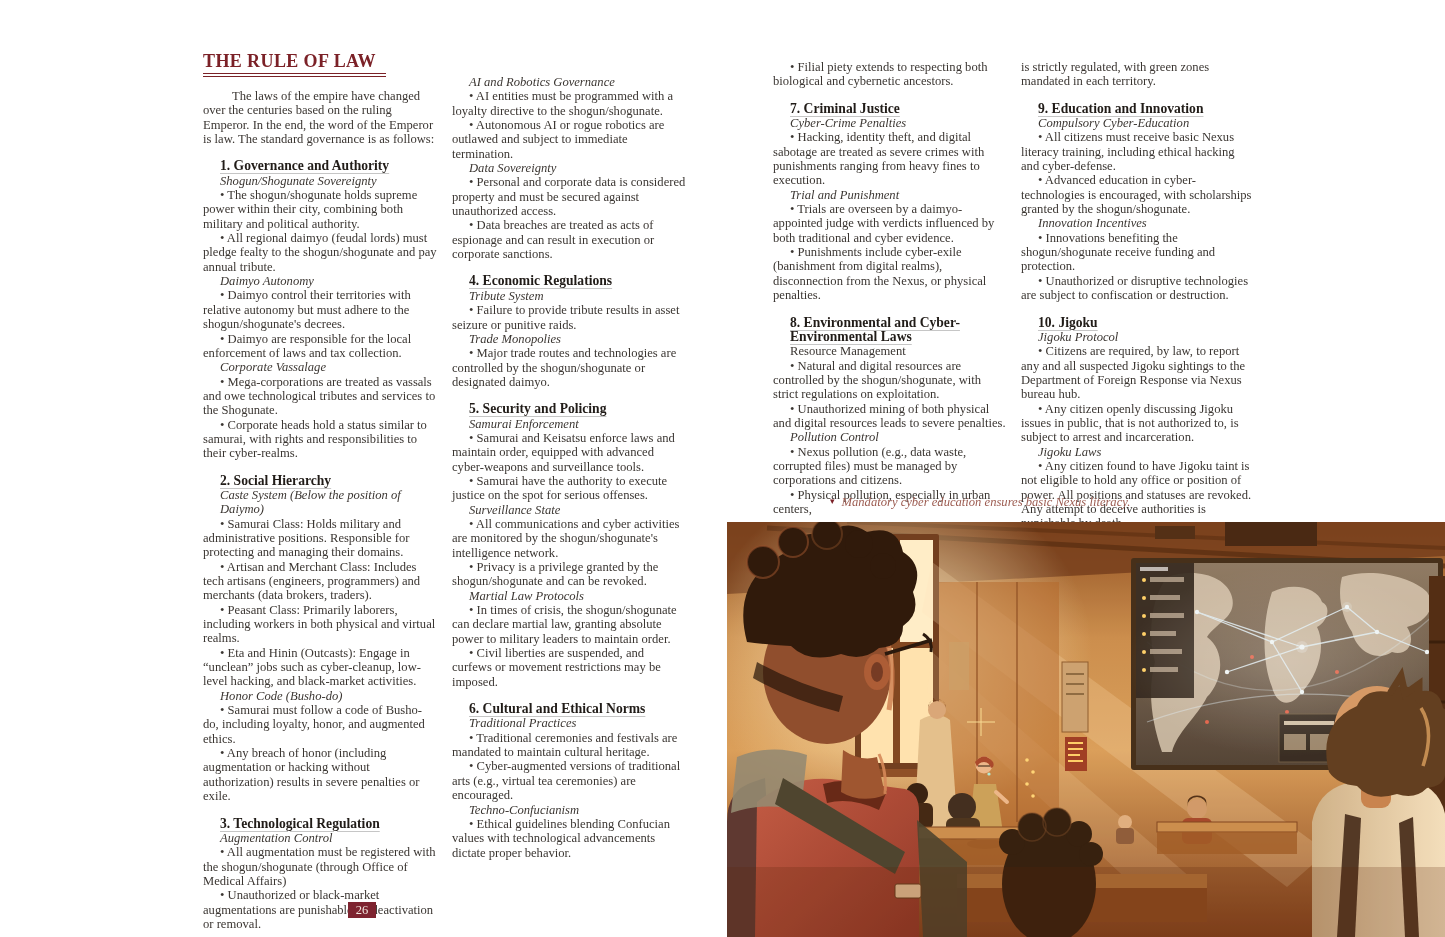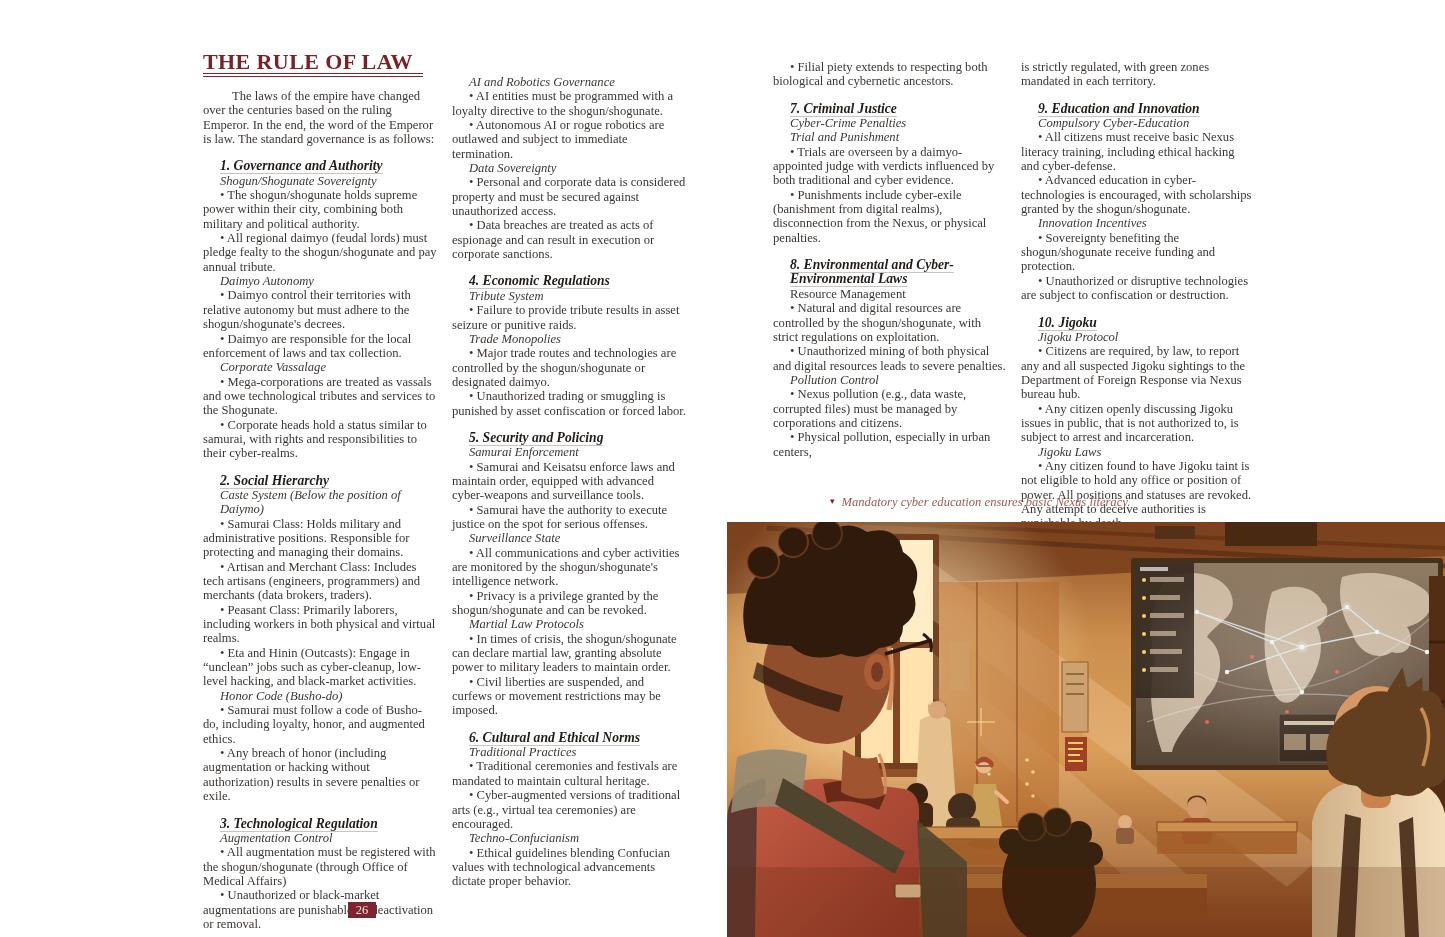--- a/index.html
+++ b/index.html
@@ -5,26 +5,26 @@
   html,body{margin:0;padding:0;background:#ffffff;}
   body{width:1445px;height:937px;position:relative;overflow:hidden;
        font-family:"Liberation Serif","DejaVu Serif",serif;}
   .col{position:absolute;width:234px;font-size:12.6px;line-height:14.35px;
        color:#3b3632;text-align:left;}
   #col1{left:203px;top:52px;}
   #col2{left:452px;top:57px;margin-top:18px;}
   #col3{left:773px;top:60px;}
   #col4{left:1021px;top:60px;}
   .page-title{display:inline-block;margin:0 0 12px 0;padding:0 10px 2px 0;
-       font-weight:700;font-size:22px;line-height:19px;letter-spacing:.4px;
+       font-weight:700;font-size:18px;line-height:19px;letter-spacing:.4px;
        color:#7b2127;border-bottom:4px double #7b2127;}
   .blk{margin:0;}
   .blk.h{font-weight:700;font-size:13.6px;color:#211c18;padding-left:17px;margin-top:13px;
        text-decoration:underline;text-decoration-color:#c6c6c6;text-underline-offset:3px;
-       text-decoration-thickness:1px;font-style:italic;}
+       text-decoration-thickness:1px;}
   .blk.i{font-style:italic;padding-left:17px;}
   .blk.r{padding-left:17px;}
   .blk.b{text-indent:17px;}
   .blk.intro{text-indent:29px;margin-bottom:13px;}
   #caption{position:absolute;left:830px;top:495px;font-style:italic;font-size:12.6px;
        color:#9c5b50;}
   #caption .marker{font-style:normal;font-size:9px;color:#7b2127;margin-right:7px;
        vertical-align:2px;}
   #pagenum{position:absolute;left:348px;top:902px;width:28px;height:16px;
        background:#7e2430;color:#f3e8e0;font-size:12.5px;display:flex;
@@ -43,21 +43,20 @@
     <div class="blk b">• AI entities must be programmed with a loyalty directive to the shogun/shogunate.</div>
     <div class="blk b">• Autonomous AI or rogue robotics are outlawed and subject to immediate termination.</div>
     <div class="blk i">Data Sovereignty</div>
     <div class="blk b">• Personal and corporate data is considered property and must be secured against unauthorized access.</div>
     <div class="blk b">• Data breaches are treated as acts of espionage and can result in execution or corporate sanctions.</div>
     <div class="blk h">4. Economic Regulations</div>
     <div class="blk i">Tribute System</div>
     <div class="blk b">• Failure to provide tribute results in asset seizure or punitive raids.</div>
     <div class="blk i">Trade Monopolies</div>
     <div class="blk b">• Major trade routes and technologies are controlled by the shogun/shogunate or designated daimyo.</div>
-    <div class="blk b">• Unauthorized trading or smuggling is punished by asset confiscation or forced labor.</div>
     <div class="blk h">5. Security and Policing</div>
     <div class="blk i">Samurai Enforcement</div>
     <div class="blk b">• Samurai and Keisatsu enforce laws and maintain order, equipped with advanced cyber-weapons and surveillance tools.</div>
     <div class="blk b">• Samurai have the authority to execute justice on the spot for serious offenses.</div>
     <div class="blk i">Surveillance State</div>
     <div class="blk b">• All communications and cyber activities are monitored by the shogun/shogunate's intelligence network.</div>
     <div class="blk b">• Privacy is a privilege granted by the shogun/shogunate and can be revoked.</div>
     <div class="blk i">Martial Law Protocols</div>
     <div class="blk b">• In times of crisis, the shogun/shogunate can declare martial law, granting absolute power to military leaders to maintain order.</div>
     <div class="blk b">• Civil liberties are suspended, and curfews or movement restrictions may be imposed.</div>
@@ -66,39 +65,40 @@
     <div class="blk b">• Traditional ceremonies and festivals are mandated to maintain cultural heritage.</div>
     <div class="blk b">• Cyber-augmented versions of traditional arts (e.g., virtual tea ceremonies) are encouraged.</div>
     <div class="blk i">Techno-Confucianism</div>
     <div class="blk b">• Ethical guidelines blending Confucian values with technological advancements dictate proper behavior.</div>
   </div>
 
 <div class="col" id="col3">
     <div class="blk b">• Filial piety extends to respecting both biological and cybernetic ancestors.</div>
     <div class="blk h">7. Criminal Justice</div>
     <div class="blk i">Cyber-Crime Penalties</div>
+    <div class="blk b">• Hacking, identity theft, and digital sabotage are treated as severe crimes with punishments ranging from heavy fines to execution.</div>
     <div class="blk i">Trial and Punishment</div>
     <div class="blk b">• Trials are overseen by a daimyo-appointed judge with verdicts influenced by both traditional and cyber evidence.</div>
     <div class="blk b">• Punishments include cyber-exile (banishment from digital realms), disconnection from the Nexus, or physical penalties.</div>
     <div class="blk h">8. Environmental and Cyber-Environmental Laws</div>
     <div class="blk r">Resource Management</div>
     <div class="blk b">• Natural and digital resources are controlled by the shogun/shogunate, with strict regulations on exploitation.</div>
     <div class="blk b">• Unauthorized mining of both physical and digital resources leads to severe penalties.</div>
     <div class="blk i">Pollution Control</div>
     <div class="blk b">• Nexus pollution (e.g., data waste, corrupted files) must be managed by corporations and citizens.</div>
     <div class="blk b">• Physical pollution, especially in urban centers,</div>
   </div>
 <div class="col" id="col4">
     <div class="blk p">is strictly regulated, with green zones mandated in each territory.</div>
     <div class="blk h">9. Education and Innovation</div>
     <div class="blk i">Compulsory Cyber-Education</div>
     <div class="blk b">• All citizens must receive basic Nexus literacy training, including ethical hacking and cyber-defense.</div>
     <div class="blk b">• Advanced education in cyber-technologies is encouraged, with scholarships granted by the shogun/shogunate.</div>
     <div class="blk i">Innovation Incentives</div>
-    <div class="blk b">• Sovereignty benefiting the shogun/shogunate receive funding and protection.</div>
+    <div class="blk b">• Innovations benefiting the shogun/shogunate receive funding and protection.</div>
     <div class="blk b">• Unauthorized or disruptive technologies are subject to confiscation or destruction.</div>
     <div class="blk h">10. Jigoku</div>
     <div class="blk i">Jigoku Protocol</div>
     <div class="blk b">• Citizens are required, by law, to report any and all suspected Jigoku sightings to the Department of Foreign Response via Nexus bureau hub.</div>
     <div class="blk b">• Any citizen openly discussing Jigoku issues in public, that is not authorized to, is subject to arrest and incarceration.</div>
     <div class="blk i">Jigoku Laws</div>
     <div class="blk b">• Any citizen found to have Jigoku taint is not eligible to hold any office or position of power. All positions and statuses are revoked. Any attempt to deceive authorities is punishable by death.</div>
   </div>
 
 <div id="caption">

